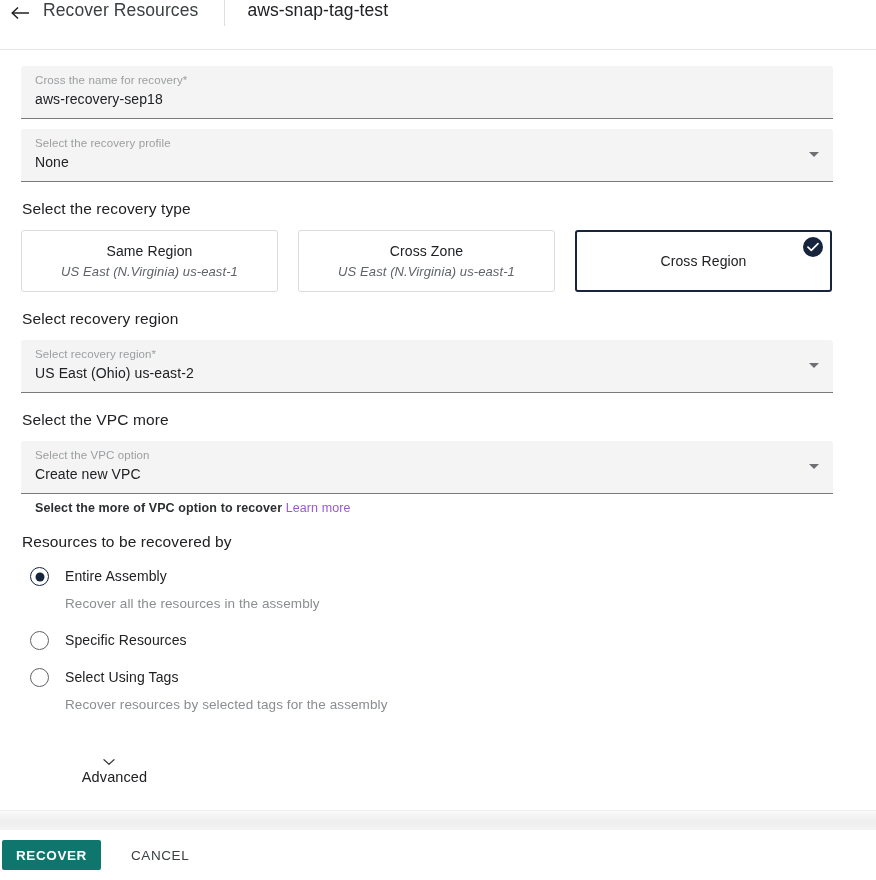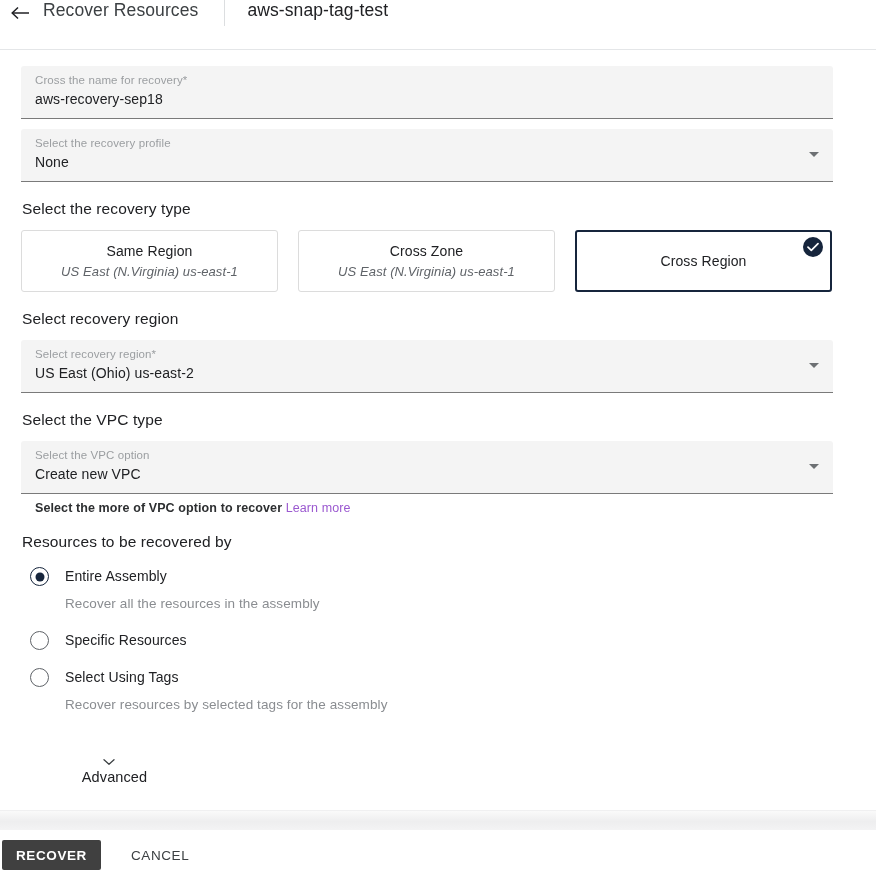--- a/index.html
+++ b/index.html
@@ -257,21 +257,21 @@
     border-top: 1px solid #f0f0f1;
   }
   .footer {
     flex: 0 0 50px;
     background: #ffffff;
     display: flex;
     align-items: center;
     padding-left: 0;
   }
   .btn-recover {
-    background: #404040;
+    background: #0f766e;
     color: #ffffff;
     font-size: 13.5px;
     font-weight: bold;
     letter-spacing: .6px;
     border: none;
     height: 30px;
     padding: 0 14px;
     margin-left: 2px;
     border-radius: 2px;
     cursor: pointer;
@@ -346,21 +346,21 @@
     </div>
 
     <div class="section-heading">Select recovery region</div>
 
     <div class="field select">
       <div class="field-label">Select recovery region*</div>
       <div class="field-value">US East (Ohio) us-east-2</div>
       <span class="caret"></span>
     </div>
 
-    <div class="section-heading">Select the VPC type</div>
+    <div class="section-heading">Select the VPC more</div>
 
     <div class="field select">
       <div class="field-label">Select the VPC option</div>
       <div class="field-value">Create new VPC</div>
       <span class="caret"></span>
     </div>
 
     <div class="helper-row">
       <span>Select the more of VPC option to recover</span>
       <span class="helper-link">Learn more</span>

